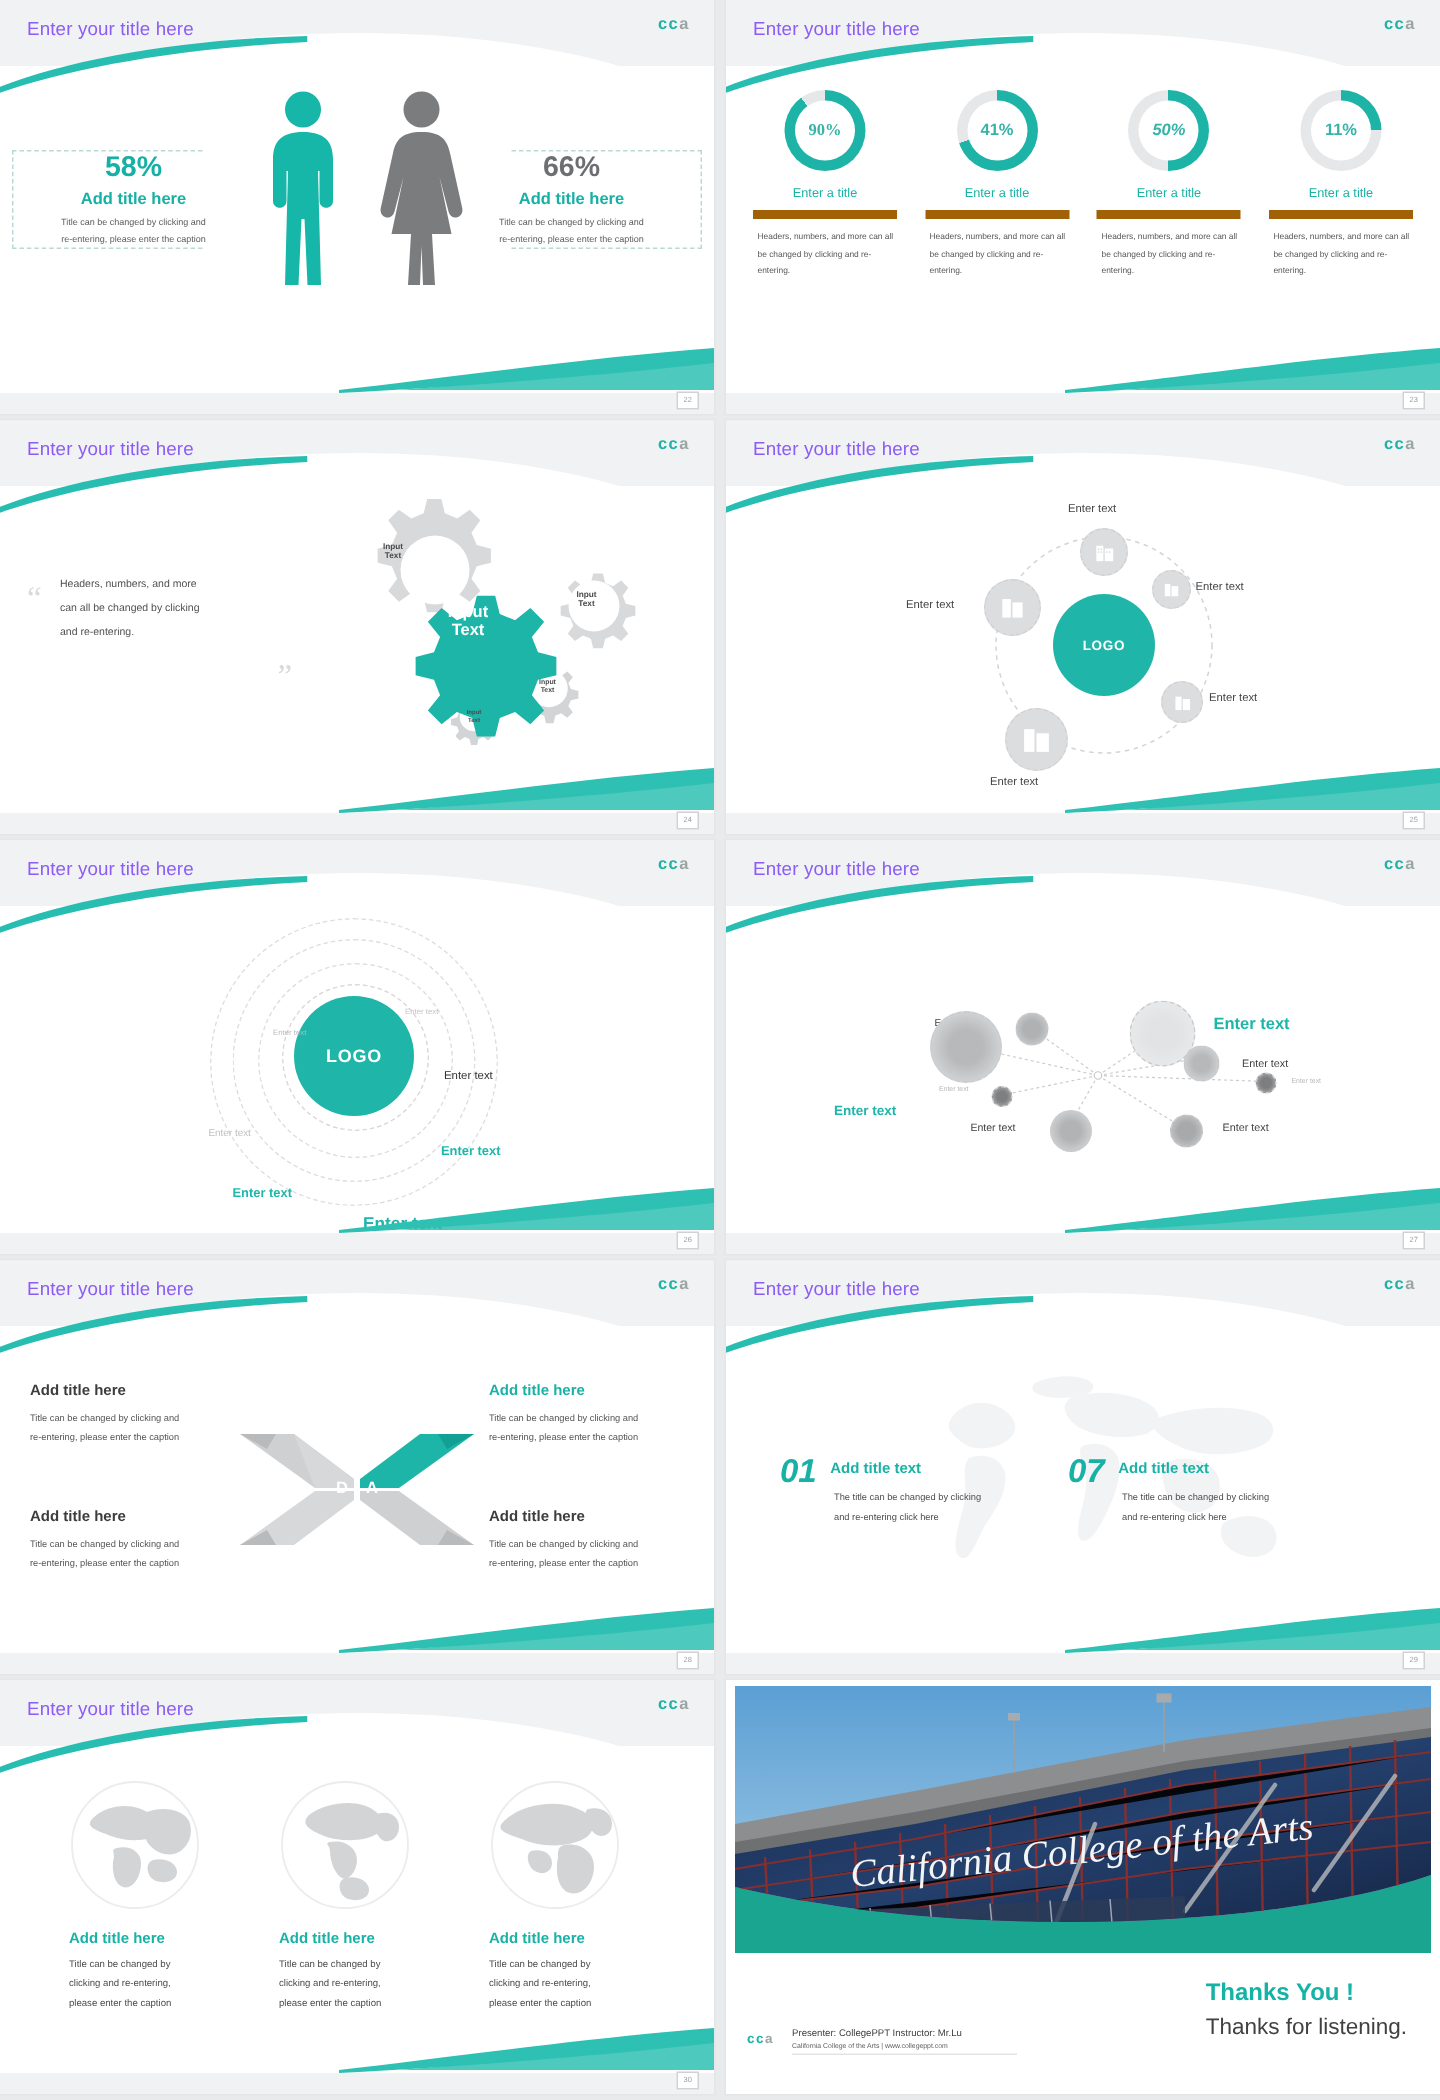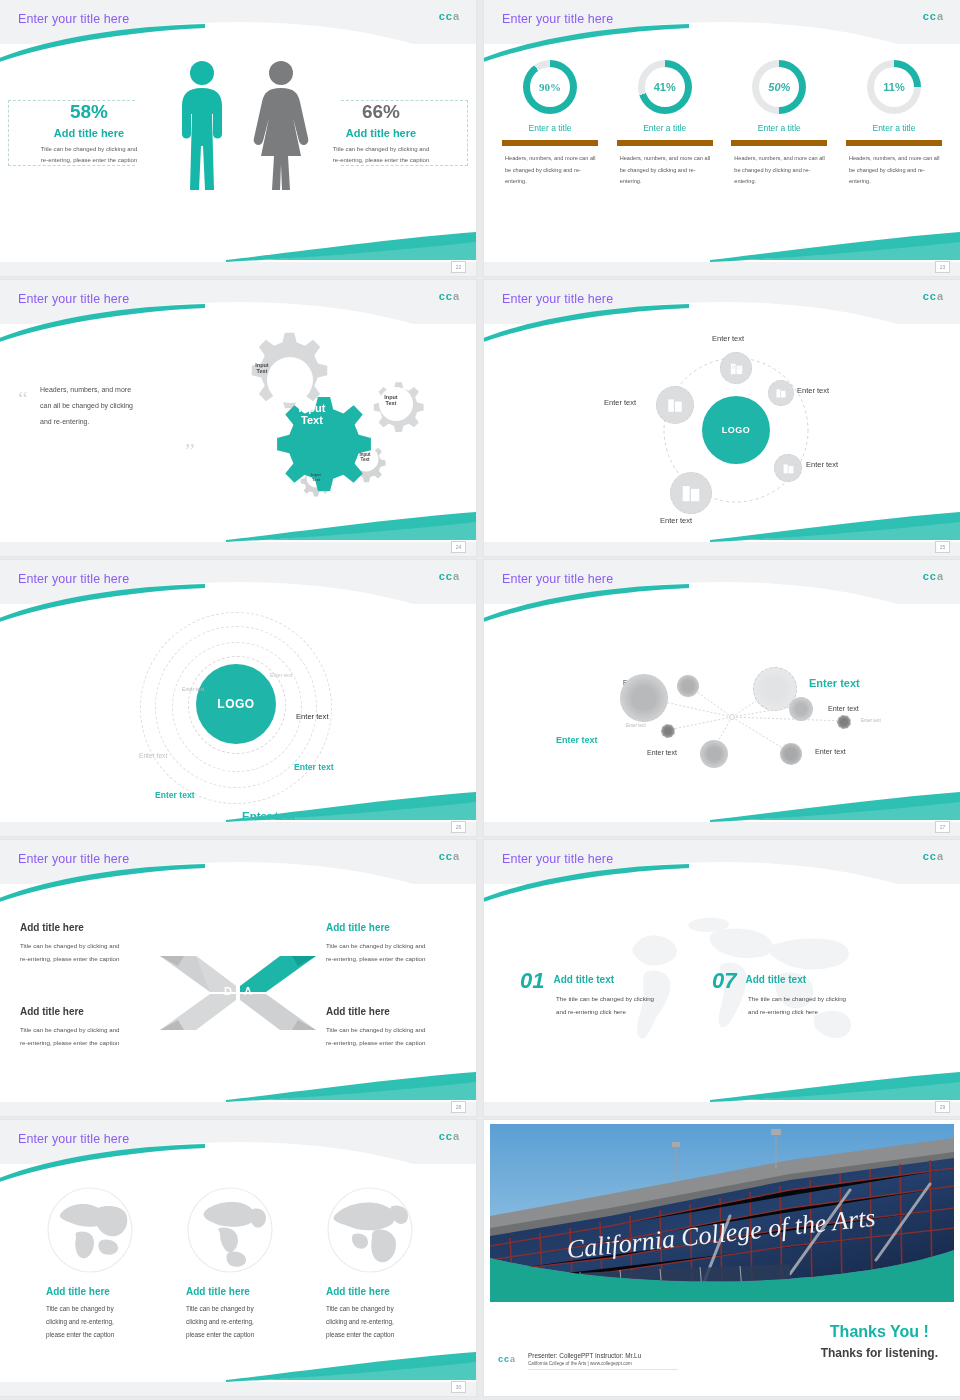--- a/index.html
+++ b/index.html
@@ -125,23 +125,23 @@
   .nb-desc{font-size:6.2px;color:#4c4d4f;line-height:2.1;margin-top:7px;}
 
   
   .gcol{position:absolute;top:22px;width:130px;}
   .g-title{font-size:10px;font-weight:bold;color:#1ab2a6;margin-top:8px;}
   .g-desc{font-size:6.4px;color:#4b4c4e;line-height:2.05;margin-top:5px;}
 
   
   .s10{background:#fff;}
   .photo{position:absolute;left:6px;top:4px;width:464px;height:178px;overflow:hidden;}
-  .thanks{position:absolute;right:22px;bottom:36px;text-align:center;}
+  .thanks{position:absolute;right:22px;bottom:36px;text-align:left;}
   .t-big{font-size:16px;font-weight:bold;color:#14b3a5;}
-  .t-small{font-size:12px;color:#404143;margin-top:5px;font-weight:bold;}
+  .t-small{font-size:15px;color:#404143;margin-top:5px;}
   .foot{position:absolute;left:14px;bottom:26px;display:flex;align-items:flex-start;}
   .foot-logo{font-size:9px;letter-spacing:1px;font-weight:600;margin-right:12px;margin-top:2px;}
   .foot-l1{font-size:6.4px;color:#3f4042;}
   .foot-l2{font-size:4.6px;color:#5d5e60;margin-top:2px;
     border-bottom:1px solid #e3e4e6;padding-bottom:3px;width:150px;}
 </style>
 </head>
 <body>
 
 <div class="grid">

